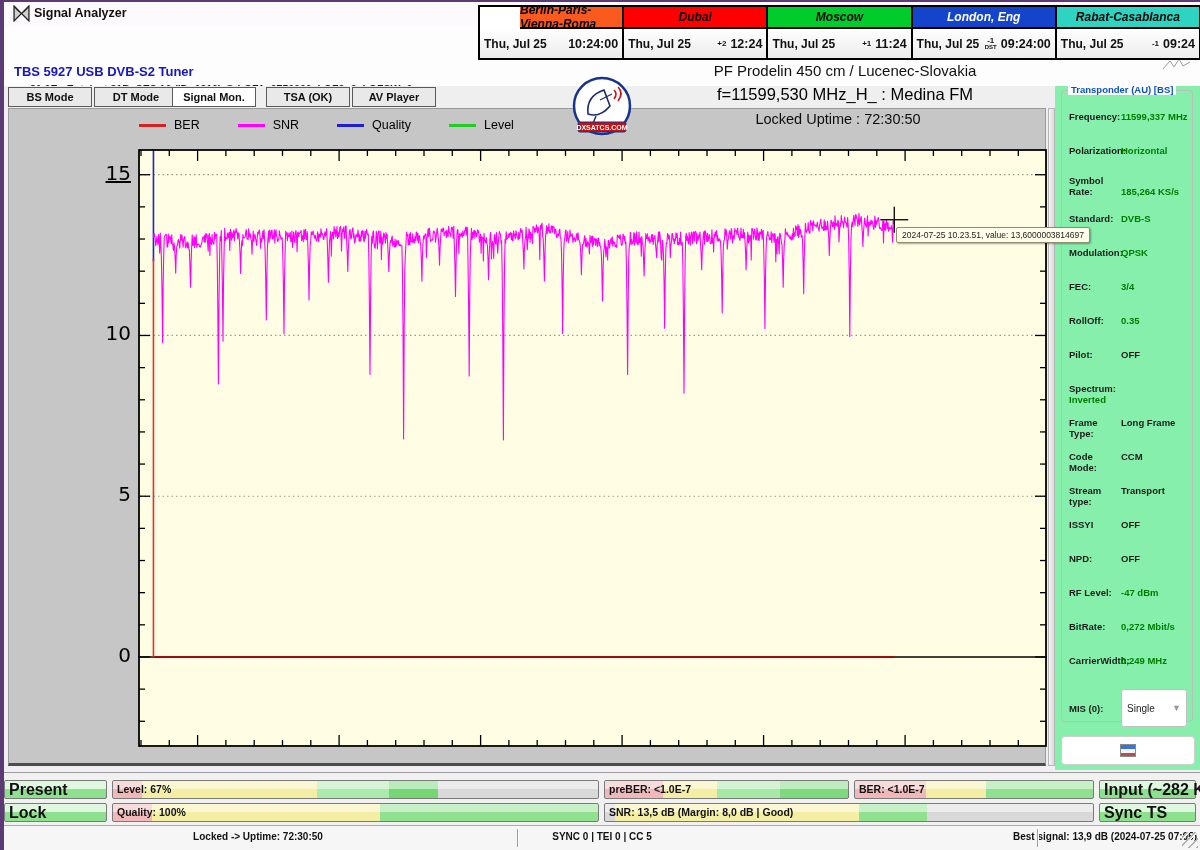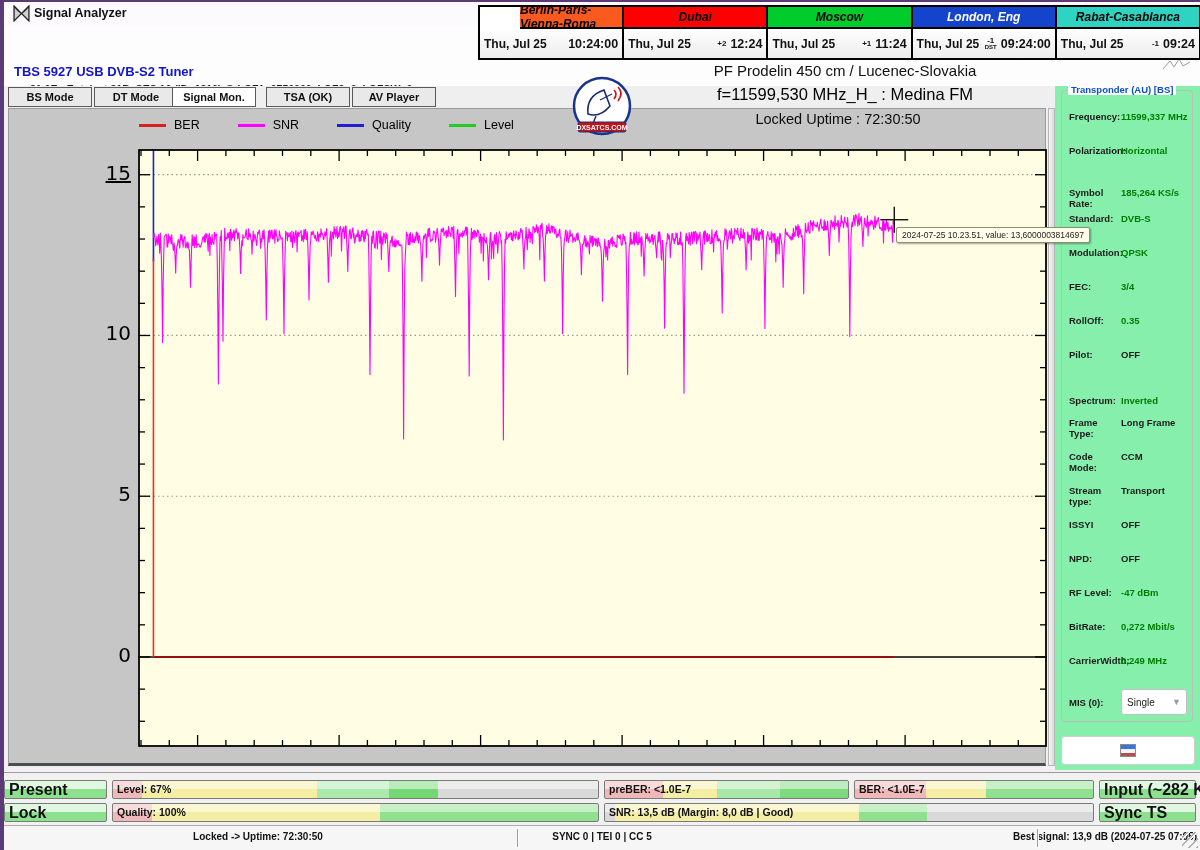--- a/index.html
+++ b/index.html
@@ -67,21 +67,21 @@
   .panel{position:absolute;left:1055px;top:86px;width:145px;height:684px;background:#86efac;}
   .groupbox{position:absolute;left:6px;top:4px;width:132px;height:632px;border:1px solid #bdbdbd;
             border-radius:4px;box-sizing:border-box;}
   .gb-title{position:absolute;left:6px;top:-7px;background:#fdfdfd;padding:0 3px;
             font-size:9.5px;font-weight:bold;color:#0a50c8;white-space:nowrap;}
   .frow{position:absolute;left:7px;right:5px;display:flex;align-items:baseline;}
   .flab{font-size:9.5px;font-weight:bold;color:#1a1a1a;width:52px;flex:none;}
   .fval{font-size:9.5px;font-weight:bold;white-space:nowrap;}
   .mis-row{position:absolute;left:7px;right:5px;top:598px;display:flex;align-items:center;}
   .mis-select{margin-left:auto;width:68px;height:15px;background:#fff;border:1px solid #c2c2c2;
-              border-radius:3px;display:flex;align-items:center;padding:12px 5px;box-sizing:border-box;
+              border-radius:3px;display:flex;align-items:center;padding:18px 5px;box-sizing:border-box;
               font-size:10px;color:#222;}
   .chev{margin-left:auto;color:#9a9a9a;font-size:9px;}
   .stream-btn{position:absolute;left:6px;top:650px;width:132px;height:27px;background:#fff;
               border:1px solid #cfcfcf;border-radius:4px;display:flex;align-items:center;justify-content:center;}
   .stream-icon{width:16px;height:13px;border:1px solid #8a8a8a;box-sizing:border-box;
                background:linear-gradient(#3a73d9 0 4px,#f2f2f2 4px 8px,#b0514d 8px 11px,#d9d9d9 11px 13px);}
 
   
   .bottom{position:absolute;left:0;top:772px;width:1200px;height:78px;background:#f1f1f1;border-top:1px solid #9a9a9a;}
   .badge{position:absolute;height:19px;border:1px solid #7a7a7a;border-radius:2px;box-sizing:border-box;
@@ -347,21 +347,21 @@
       </div>
     </div>
   <div class="frow" style="top: 20px;">
         <span class="flab">Frequency:</span>
         <span class="fval" style="color: rgb(0, 125, 0);">11599,337 MHz</span>
       </div>
       <div class="frow" style="top: 54px;">
         <span class="flab">Polarization:</span>
         <span class="fval" style="color: rgb(0, 125, 0);">Horizontal</span>
       </div>
-      <div class="frow" style="top: 96px;">
+      <div class="frow" style="top: 84px; align-items: flex-end;">
         <span class="flab">Symbol Rate:</span>
         <span class="fval" style="color: rgb(0, 125, 0);">185,264 KS/s</span>
       </div>
       <div class="frow" style="top: 122px;">
         <span class="flab">Standard:</span>
         <span class="fval" style="color: rgb(0, 125, 0);">DVB-S</span>
       </div>
       <div class="frow" style="top: 156px;">
         <span class="flab">Modulation:</span>
         <span class="fval" style="color: rgb(0, 125, 0);">QPSK</span>
@@ -371,21 +371,21 @@
         <span class="fval" style="color: rgb(0, 125, 0);">3/4</span>
       </div>
       <div class="frow" style="top: 224px;">
         <span class="flab">RollOff:</span>
         <span class="fval" style="color: rgb(0, 125, 0);">0.35</span>
       </div>
       <div class="frow" style="top: 258px;">
         <span class="flab">Pilot:</span>
         <span class="fval" style="color: rgb(26, 26, 26);">OFF</span>
       </div>
-      <div class="frow" style="top: 304px;">
+      <div class="frow" style="top: 292px; flex-direction: column;">
         <span class="flab">Spectrum:</span>
         <span class="fval" style="color: rgb(0, 125, 0);">Inverted</span>
       </div>
       <div class="frow" style="top: 326px;">
         <span class="flab">Frame Type:</span>
         <span class="fval" style="color: rgb(26, 26, 26);">Long Frame</span>
       </div>
       <div class="frow" style="top: 360px;">
         <span class="flab">Code Mode:</span>
         <span class="fval" style="color: rgb(26, 26, 26);">CCM</span>

